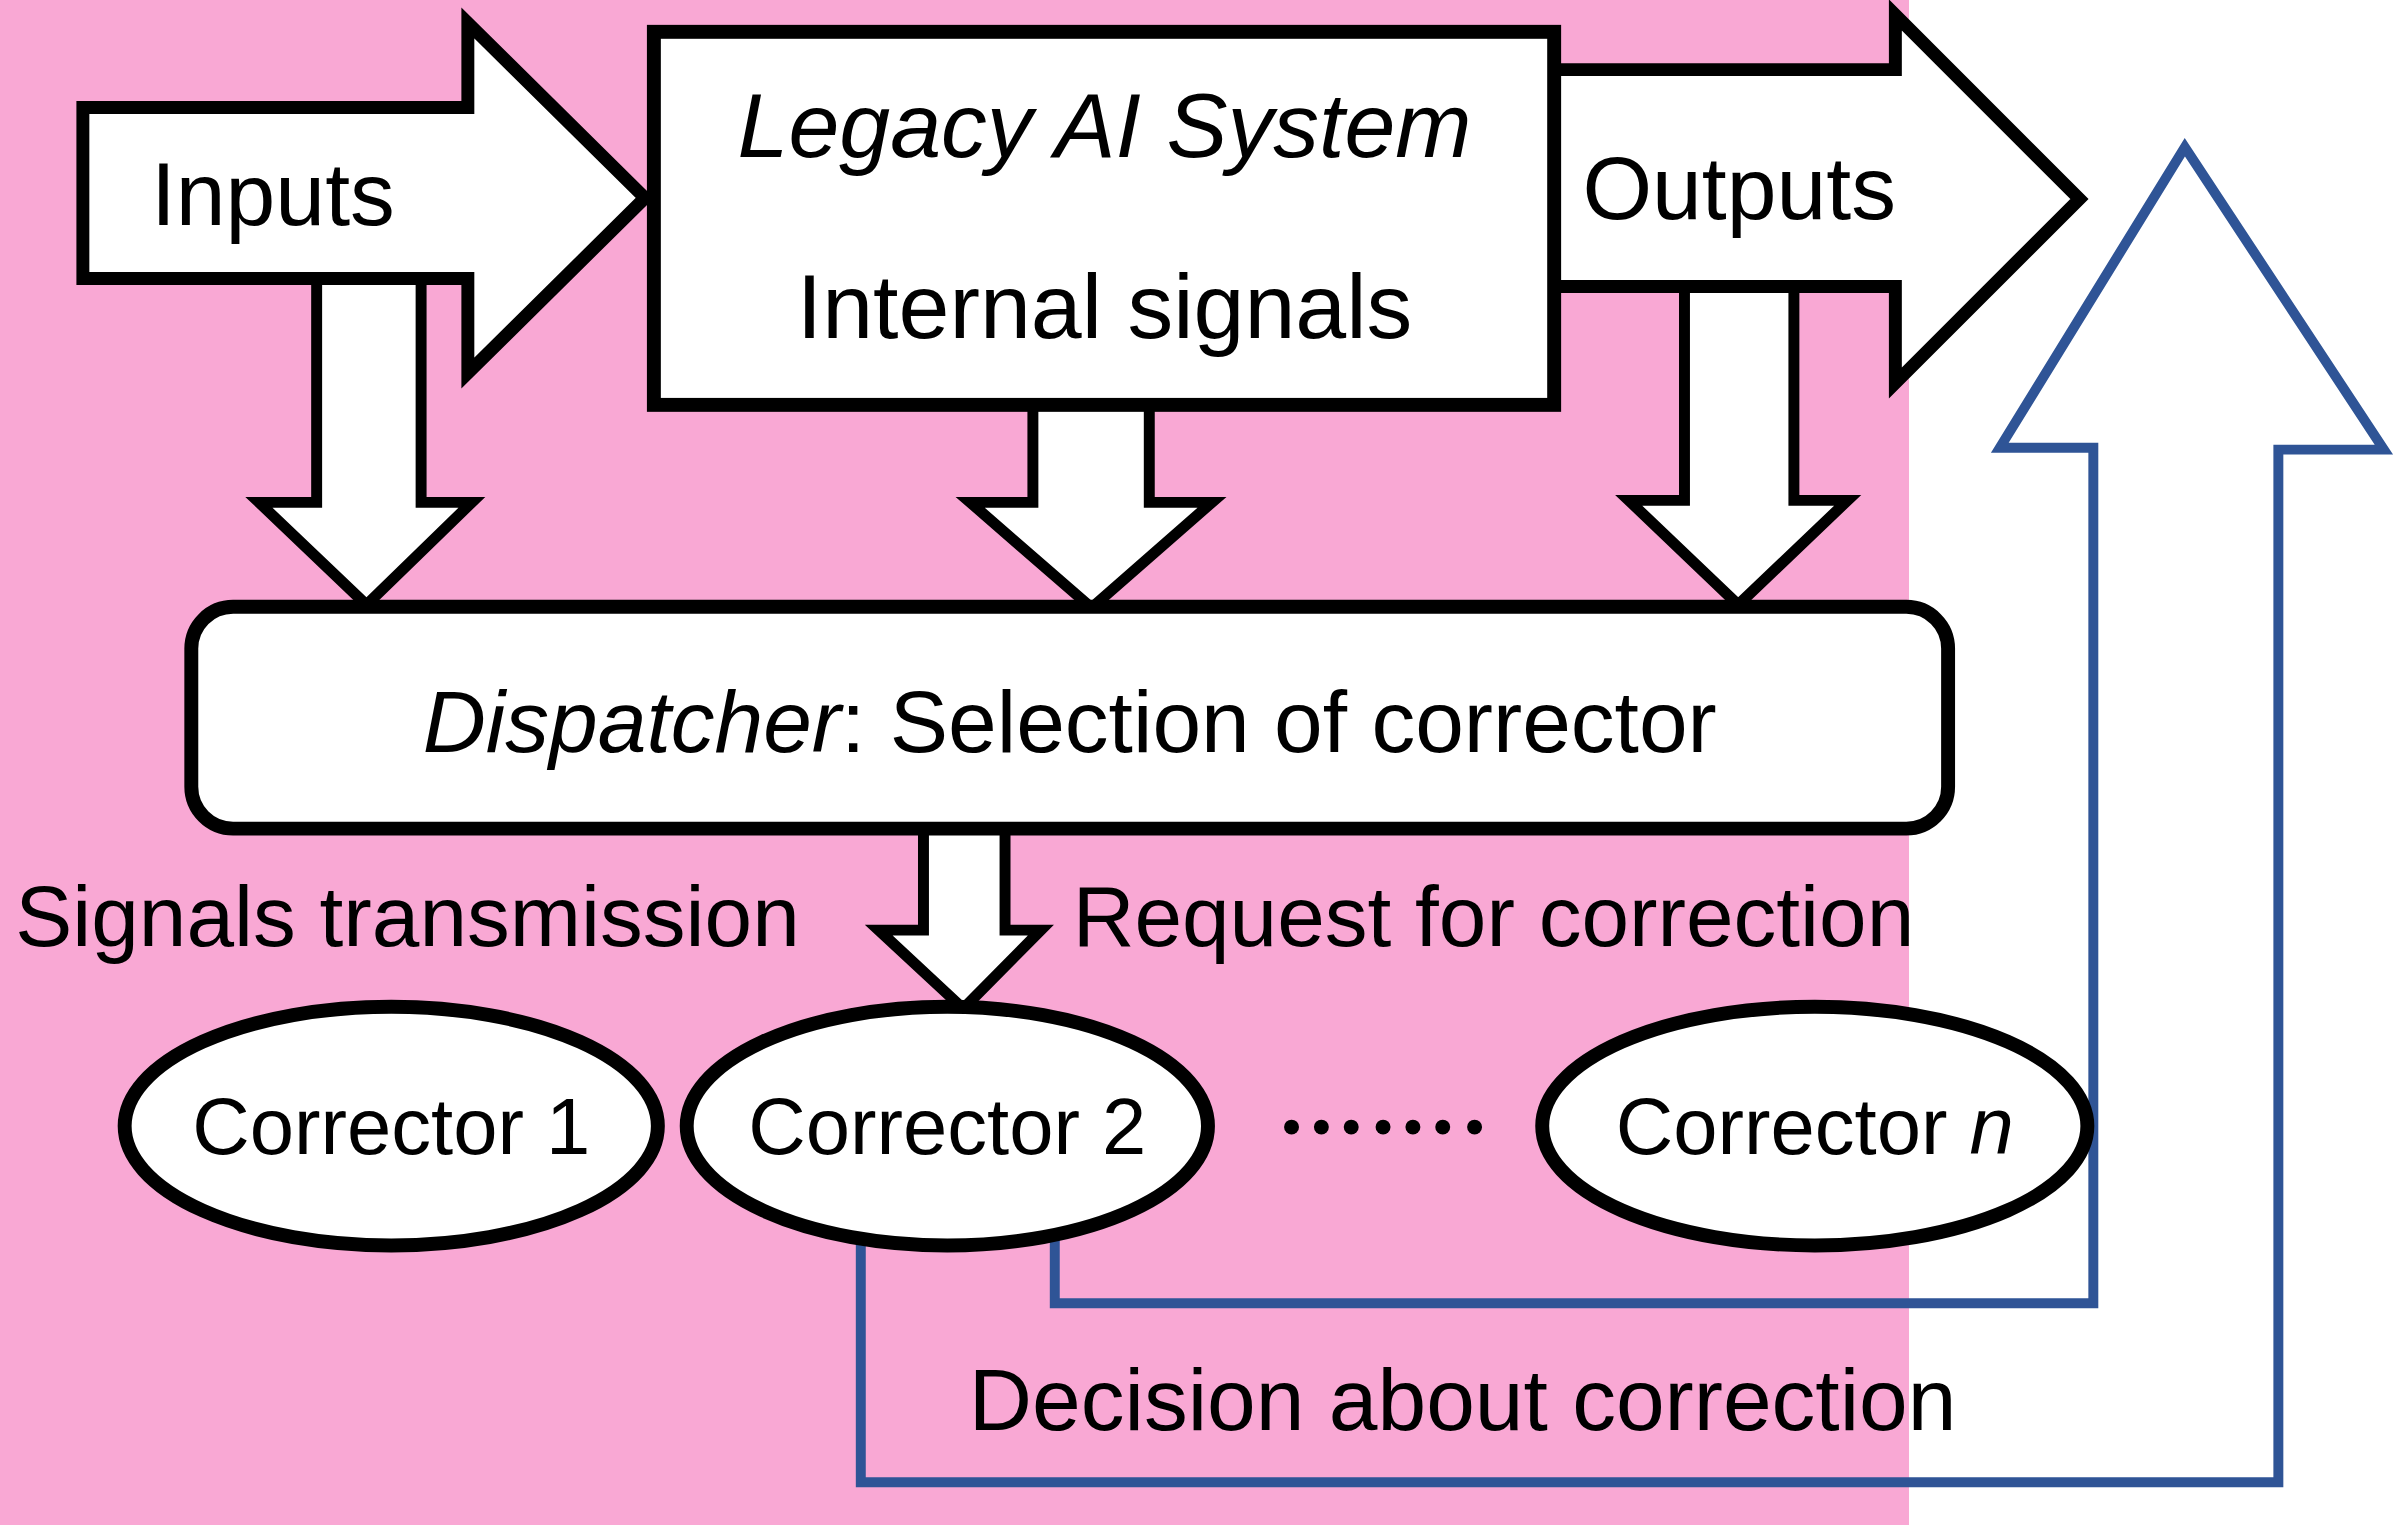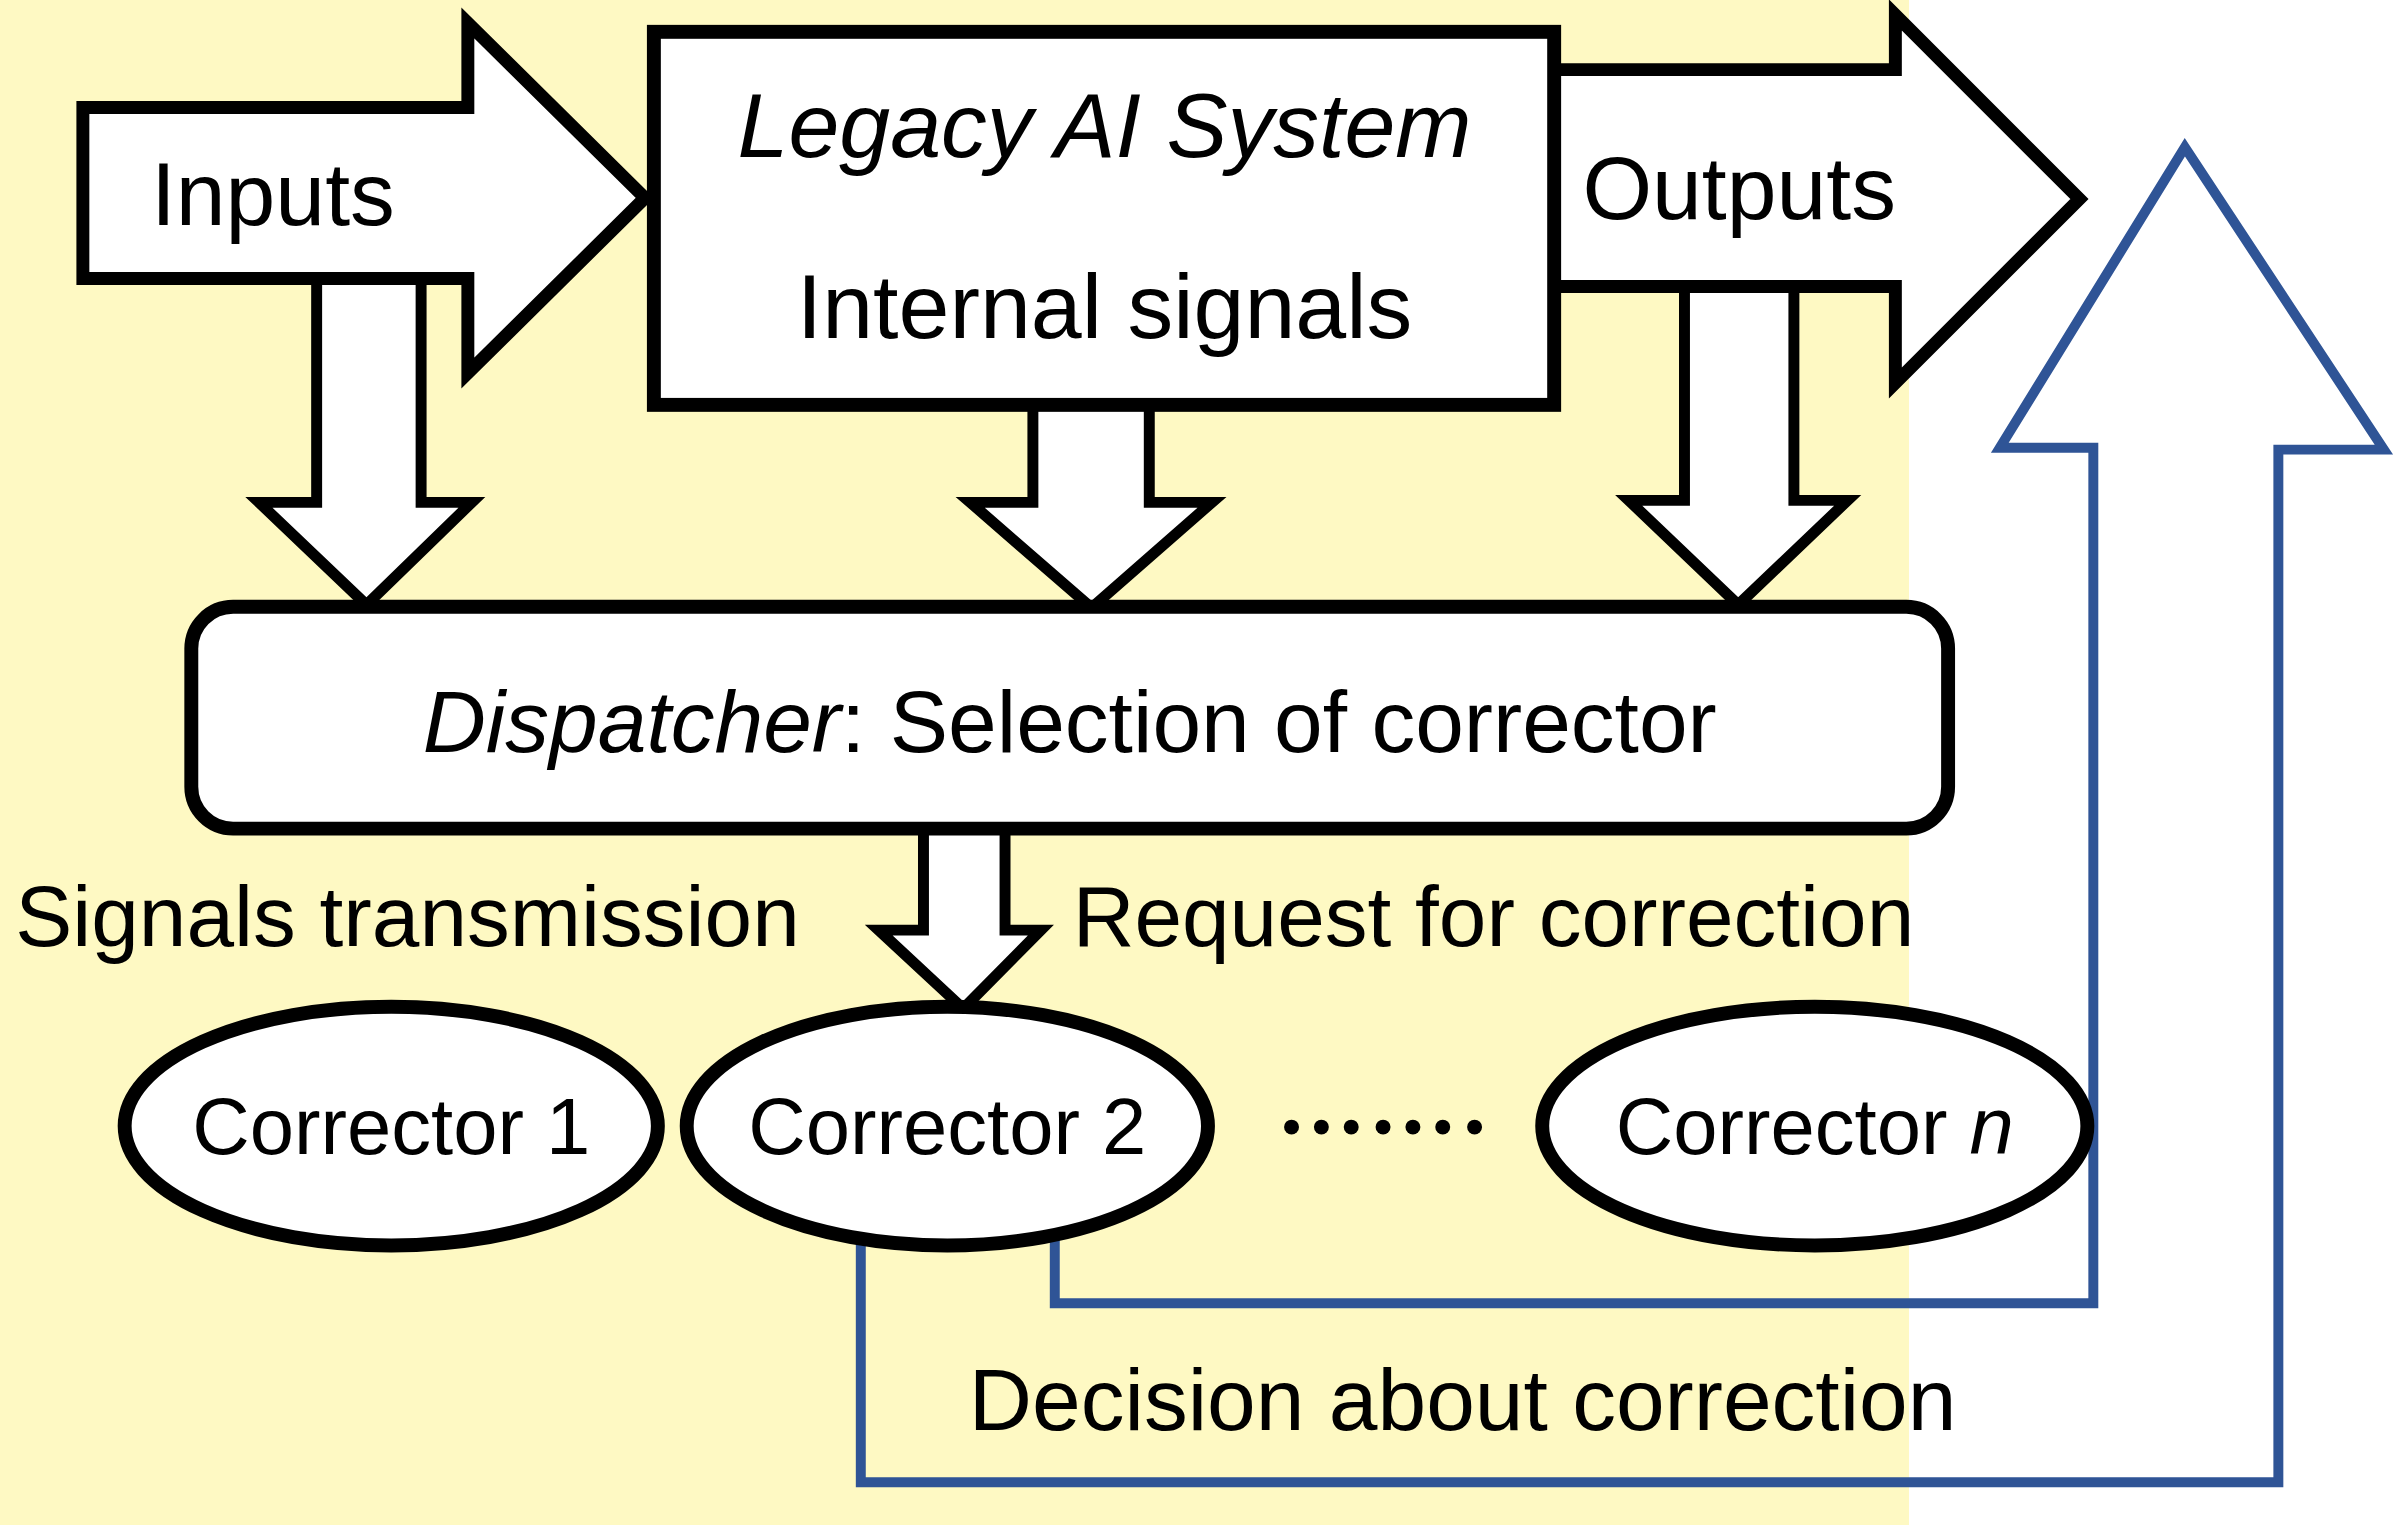--- a/index.html
+++ b/index.html
@@ -7,21 +7,21 @@
     padding: 0;
     background: #ffffff;
     width: 2406px;
     height: 1525px;
     overflow: hidden;
   }
   .stage {
     position: relative;
     width: 1909px;
     height: 1525px;
-    background: #fef9c3;
+    background: #f9a8d4;
   }
   svg { display: block; }
   text {
     font-family: "Liberation Sans", sans-serif;
     fill: #000000;
   }
   .t-big   { font-size: 90px; }
   .t-box   { font-size: 92px; }
   .t-disp  { font-size: 88px; }
   .t-lbl   { font-size: 86px; }

